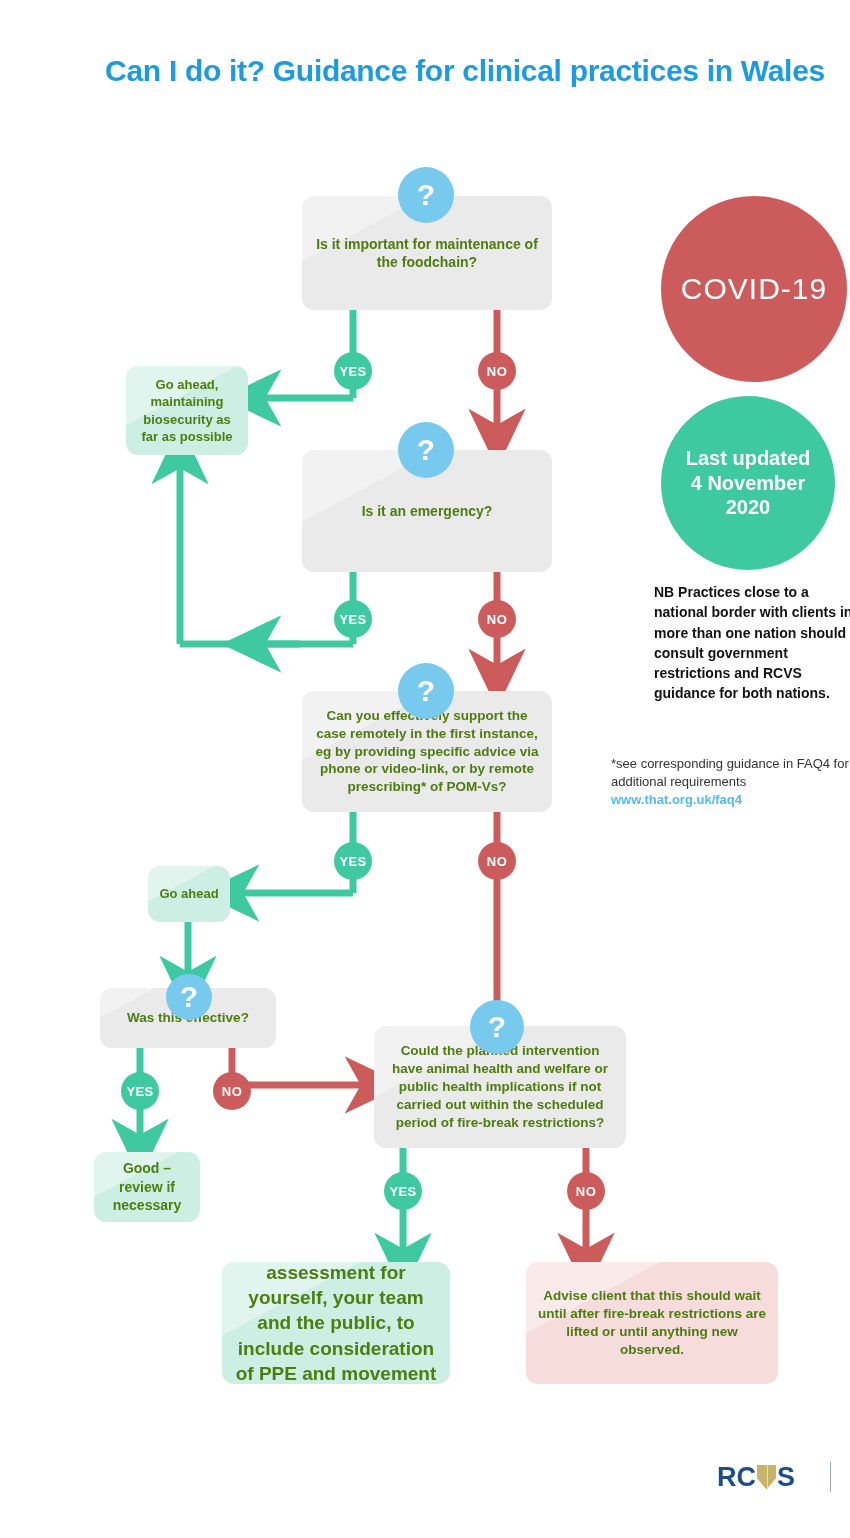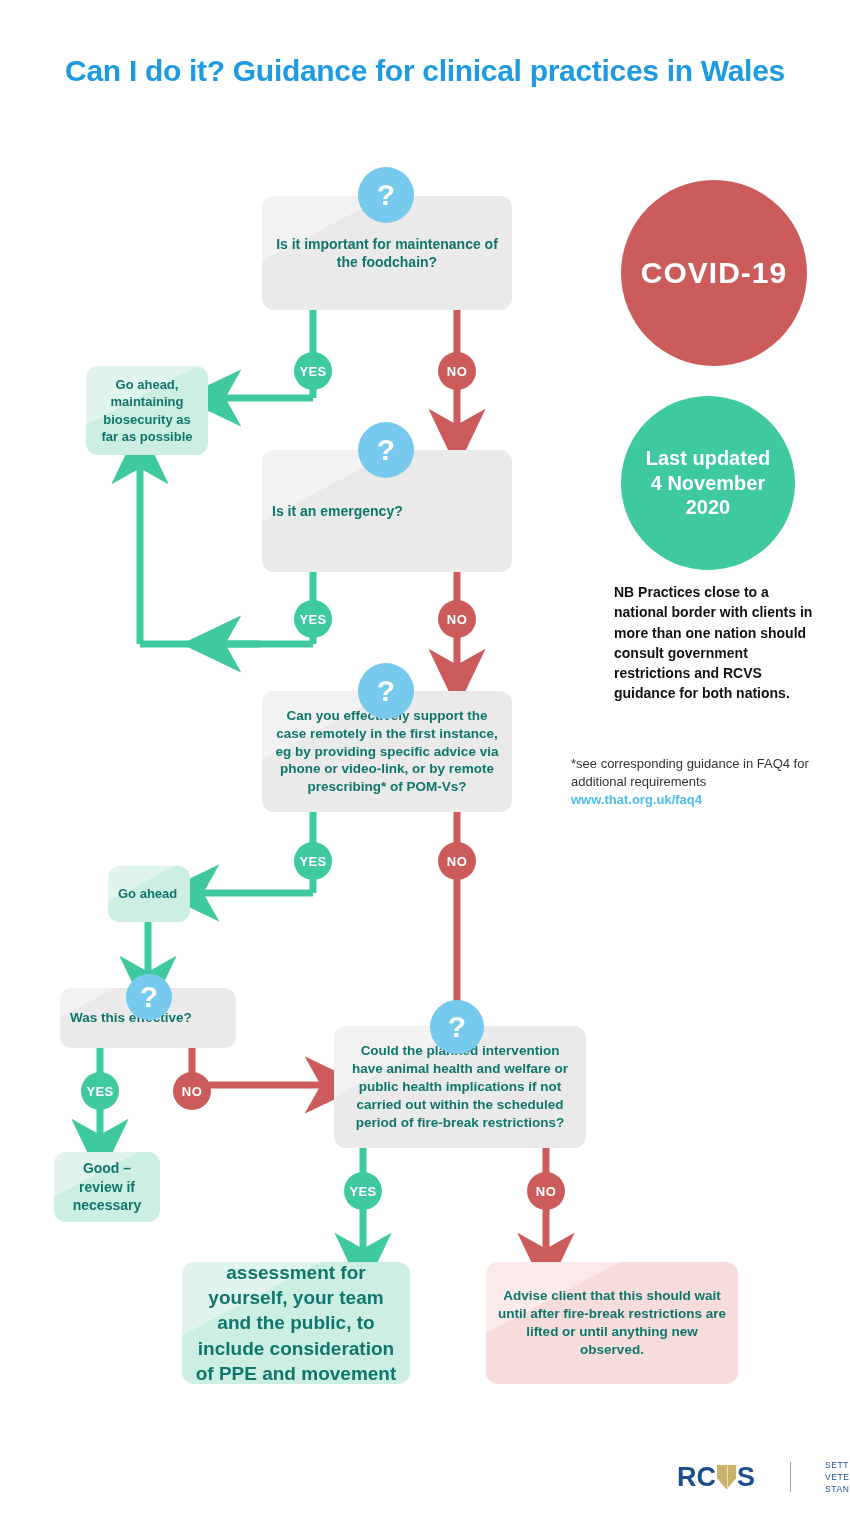--- a/index.html
+++ b/index.html
@@ -3,21 +3,21 @@
 <meta charset="utf-8">
 <style>
   * { box-sizing: border-box; margin: 0; padding: 0; }
   body {
     width: 850px; height: 1538px;
     background: #ffffff;
     font-family: "Liberation Sans", sans-serif;
     position: relative;
     overflow: hidden;
   }
-  #stage { position: absolute; inset: 0; }
+  #stage { position: absolute; inset: 0; margin-left: 40px; }
 
   
   .title {
     position: absolute;
     left: 40px; top: 52px; width: 770px;
     text-align: center;
     color: #1E9BE0;
     font-size: 30px;
     font-weight: bold;
     line-height: 1.25;
@@ -26,23 +26,23 @@
 
   
   #wires { position: absolute; left: 0; top: 0; width: 850px; height: 1538px; }
 
   
   .node {
     position: absolute;
     border-radius: 12px;
     display: flex;
     align-items: center;
-    justify-content: flex-start;
+    justify-content: center;
     text-align: center;
-    color: #0f766e;
+    color: #4d7c0f;
     font-weight: bold;
     line-height: 1.32;
     overflow: hidden;
   }
   .node .txt { position: relative; z-index: 2; padding: 6px 10px; }
   
   .node::after {
     content: "";
     position: absolute;
     left: -20%; top: -60%;
@@ -211,21 +211,21 @@
   <div class="badge no-badge" style="left:527px; top:1172px; width:38px; height:38px;">NO</div>
 
   <div class="node go-box" style="left:182px; top:1262px; width:228px; height:122px; font-size:19px;">
     <span class="txt">Go ahead, if you feel confident in your risk assessment for yourself, your team and the public, to include consideration of PPE and movement of people to, from and around the premises.</span>
   </div>
 
   <div class="node warn-box" style="left:486px; top:1262px; width:252px; height:122px; font-size:13.5px;">
     <span class="txt">Advise client that this should wait until after fire-break restrictions are lifted or until anything new observed.</span>
   </div>
 
-  <div class="big-circle covid-circle" style="left:621px; top:180px; width:186px; height:186px;font-weight:bold;">COVID-19</div>
+  <div class="big-circle covid-circle" style="left:621px; top:196px; width:186px; height:186px;">COVID-19</div>
 
   <div class="big-circle date-circle" style="left:621px; top:396px; width:174px; height:174px; padding:0 22px;">Last updated 4 November 2020</div>
 
   <div class="nb-text" style="left:614px; top:582px; width:200px;">NB Practices close to a national border with clients in more than one nation should consult government restrictions and RCVS guidance for both nations.</div>
 
   <div class="foot-note" style="left:571px; top:755px; width:240px;">
     <span>*see corresponding guidance in</span>
     <span> FAQ4 for additional requirements</span>
     <span class="link">www.that.org.uk/faq4</span>
   </div>

